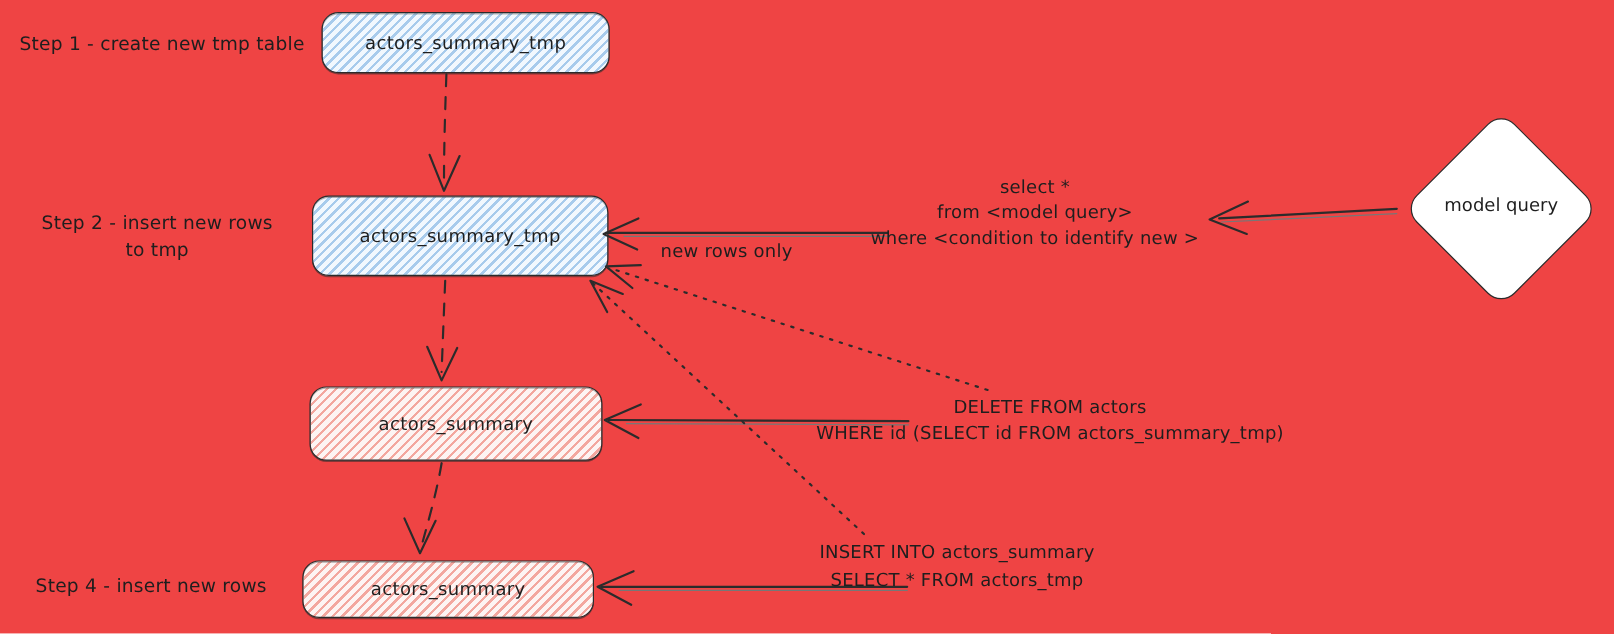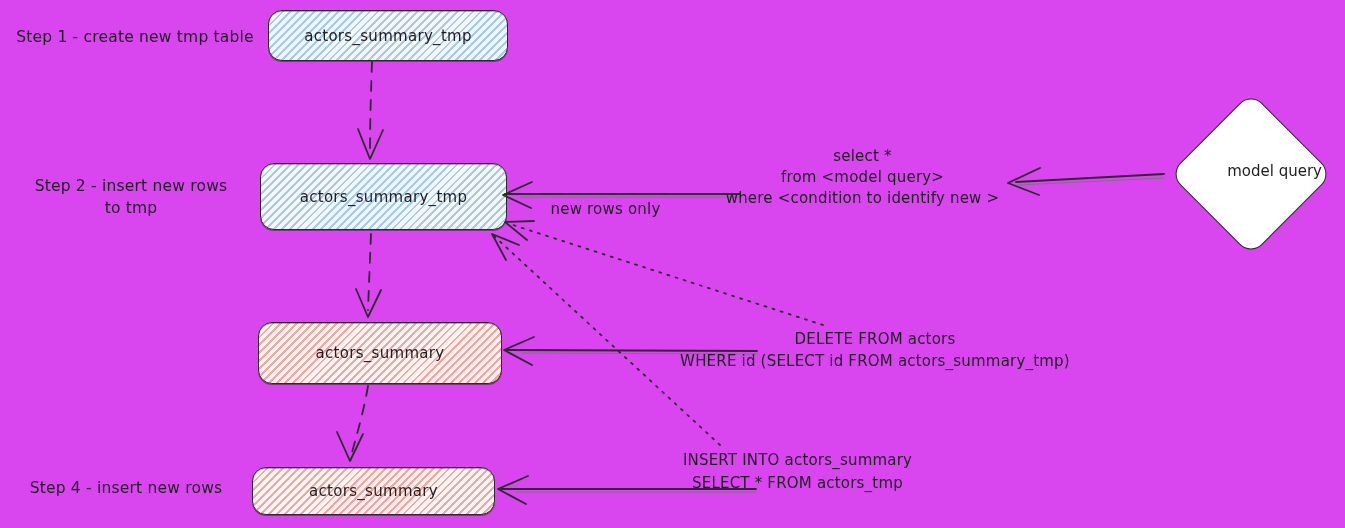--- a/index.html
+++ b/index.html
@@ -1,17 +1,17 @@
 <!DOCTYPE html>
 <html style="--stroke: #2b2b2b; --blue_stripe: #a8cbec; --blue_bg: #f2f8fe; --red_stripe: #f3a79f; --red_bg: #fdf4f3;"><head>
 <meta charset="utf-8">
 <style>
   html,body{margin:0;padding:0;background:#ffffff;}
   .canvas{
-    position:relative;width:1345px;height:528px;background:#d946ef;
+    position:relative;width:1345px;height:528px;background:#ef4444;
     font-family:"DejaVu Sans", sans-serif;color:#1e1e1e;overflow:hidden;
   }
   .center{text-align:center;}
   .step-label{position:absolute;font-size:15.5px;line-height:22px;text-align:center;letter-spacing:.2px;}
   .node{
     position:absolute;display:flex;align-items:center;justify-content:center;
     border:1.7px solid #2b2b2b;border-radius:14px;font-size:15px;letter-spacing:.3px;
     box-shadow:0 1px 0 rgba(43,43,43,.55), inset 0 1px 0 rgba(43,43,43,.35);
   }
   .node.blue{
@@ -20,21 +20,21 @@
   }
   .node.red{
     background-color:var(--red_bg);
     background-image:repeating-linear-gradient(135deg, transparent 0 3.6px, var(--red_stripe) 3.6px 5.6px);
   }
   .diamond{
     position:absolute;left:1193px;top:116px;width:114px;height:114px;
     border:1.7px solid #2b2b2b;border-radius:16px;background:#ffffff;
     transform:rotate(45deg);
   }
-  .diamond-label{position:absolute;left:1180px;top:162px;width:142px;text-align:right;font-size:15px;}
+  .diamond-label{position:absolute;left:1180px;top:162px;width:142px;text-align:center;font-size:15px;}
   svg.connectors{position:absolute;left:0;top:0;pointer-events:none;}
   .ann{position:absolute;font-size:15px;line-height:21px;letter-spacing:.2px;}
 </style>
 </head>
 <body>
 
 <div class="canvas">
 
   <div class="step-label" style="left:10px;top:26px;width:250px;">
     <div>Step 1 - create new tmp table</div>

